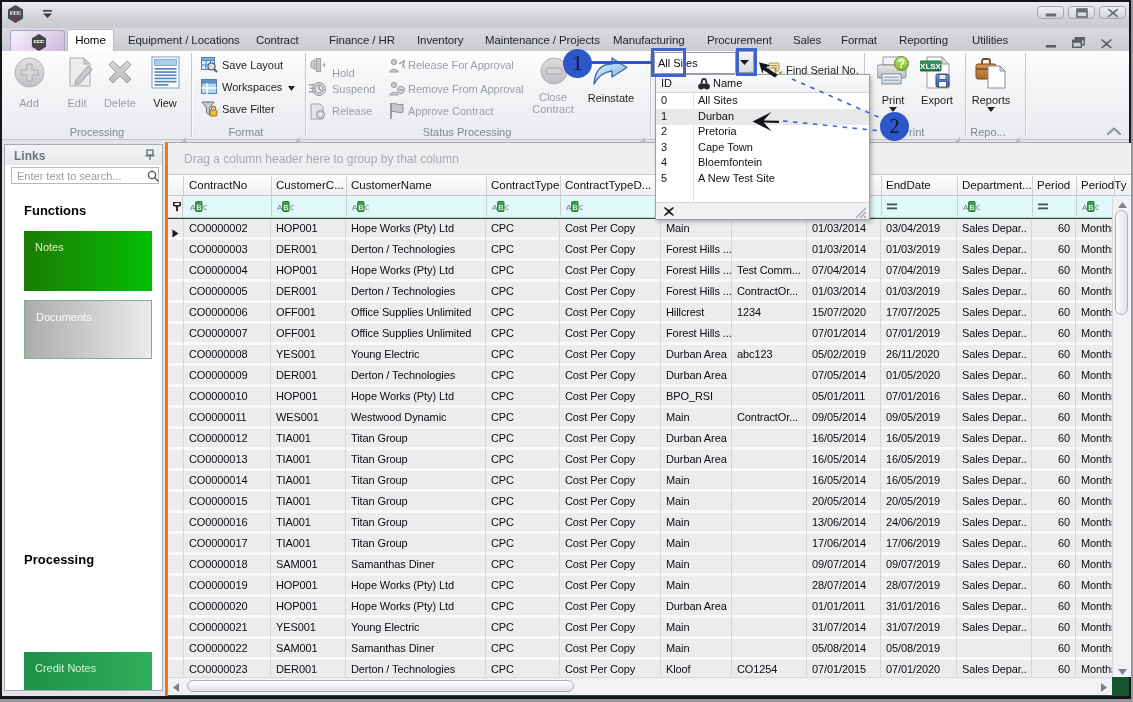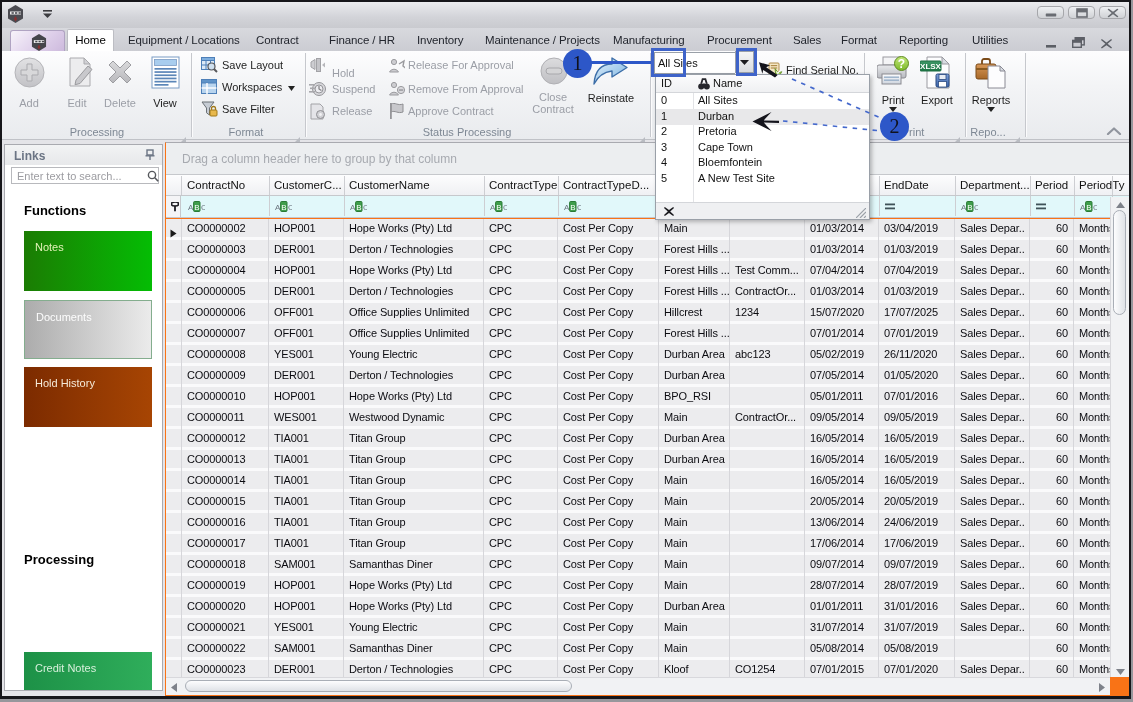--- a/index.html
+++ b/index.html
@@ -33,21 +33,21 @@
 
 #sidebar{position:absolute;left:2px;top:2px;width:159px;height:547px;background:#fff;border:1px solid #a9aab0;overflow:hidden;}
 #sbhead{position:absolute;left:0;top:0;width:157px;height:20px;background:linear-gradient(#f2f3f4,#e7e8ea);}
 #sbhead span{position:absolute;left:9px;top:4px;font-size:12px;font-weight:bold;color:#6b7484;}
 #sbsearch{position:absolute;left:6px;top:22px;width:148px;height:17px;border:1px solid #b8b9bd;background:#fff;}
 #sbsearch span{position:absolute;left:5px;top:2px;font-size:11px;color:#9c9ca1;}
 .sbheading{position:absolute;left:19px;font-size:13px;font-weight:bold;color:#000;}
 .sbbtn{position:absolute;left:19px;width:128px;height:60px;font-size:11px;}
 .sbbtn span{position:absolute;left:11px;top:10px;}
 
-#grid{position:absolute;left:163px;top:0px;width:964px;height:554px;background:#f97316;border-top:1px solid #a9aab0;border-left:1px solid #f97316;}
+#grid{position:absolute;left:163px;top:0px;width:964px;height:554px;background:#14532d;border-top:1px solid #a9aab0;border-left:3px solid #f97316;}
 #grouppanel{position:absolute;left:0;top:0;width:963px;height:31px;background:#eceef0;}
 #grouppanel span{position:absolute;left:16px;top:9px;font-size:12px;color:#a7aab0;}
 #hdrrow{position:absolute;left:0;top:31px;width:963px;height:22px;background:linear-gradient(#fdfdfe,#eff0f3);border-top:1px solid #c6c8cc;border-bottom:1px solid #c6c8cc;}
 .hcell{position:absolute;top:4px;font-size:11.5px;color:#111;white-space:nowrap;overflow:hidden;}
 .hline{position:absolute;top:1px;height:19px;width:1px;background:#cdced2;}
 #filterrow{position:absolute;left:0;top:53px;width:963px;height:22px;background:#e1f8fa;border-bottom:1px solid #c6c8cc;}
 #dataarea{position:absolute;left:0;top:76px;width:944px;height:458px;overflow:hidden;background:#fafafb;}
 .row{position:absolute;left:0;width:945px;height:18px;background:#ececee;margin:0;}
 .cell{position:absolute;top:3px;font-size:11px;color:#0b0b10;white-space:nowrap;overflow:hidden;letter-spacing:-0.1px;}
 .cell.num{text-align:right;}
@@ -400,23 +400,20 @@
 <line x1="7.8" y1="7.8" x2="11.2" y2="11.2" stroke="#55575c" stroke-width="1.6"></line>
             </svg>
 </div>
 <div class="sbheading" style="top:58px">Functions</div>
 <div class="sbbtn" style="top:86px;background:linear-gradient(to right,#1b7c03,#04bd04);color:#e2f2b8;">
             <span>Notes</span>
           </div>
 <div class="sbbtn" style="top:155px;background:linear-gradient(to right,#acacac,#ebebeb);color:#fdfdfd;border:1px solid #84ad8e;height:59px;">
             <span>Documents</span>
           </div>
-<div class="sbbtn" style="top:222px;background:linear-gradient(to right,#7c2b00,#a74503);color:#f5ead8;">
-            <span>Hold History</span>
-          </div>
 <div class="sbheading" style="top:407px">Processing</div>
 <div class="sbbtn" style="top:507px;background:linear-gradient(to right,#1d9147,#2fae5b);color:#d8f0dc;">
             <span>Credit Notes</span>
           </div>
 </div>
         <div id="grid">
 <div id="grouppanel">
             <span>Drag a column header here to group by that column</span>
           </div>
 <div id="hdrrow">

